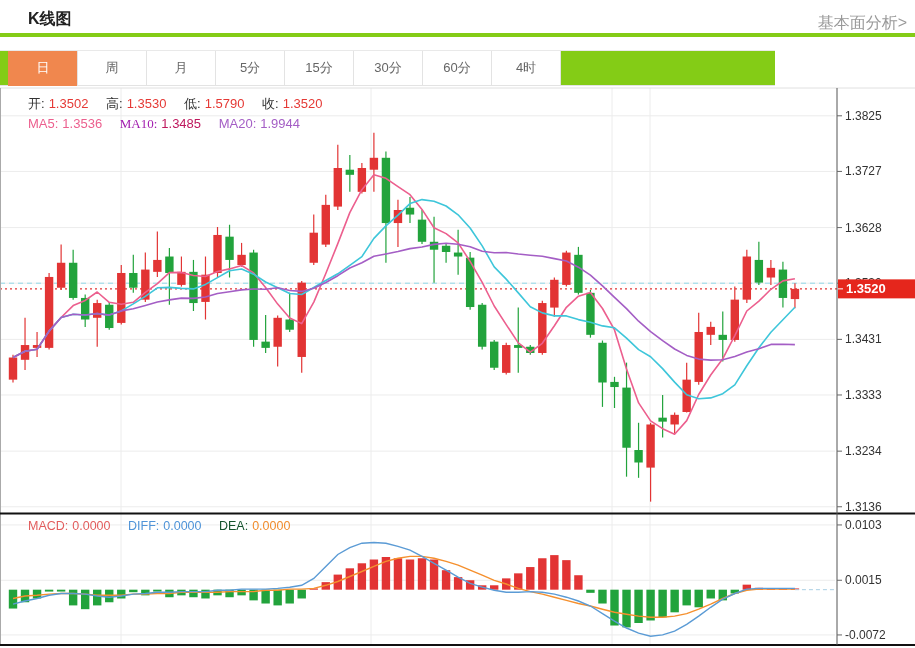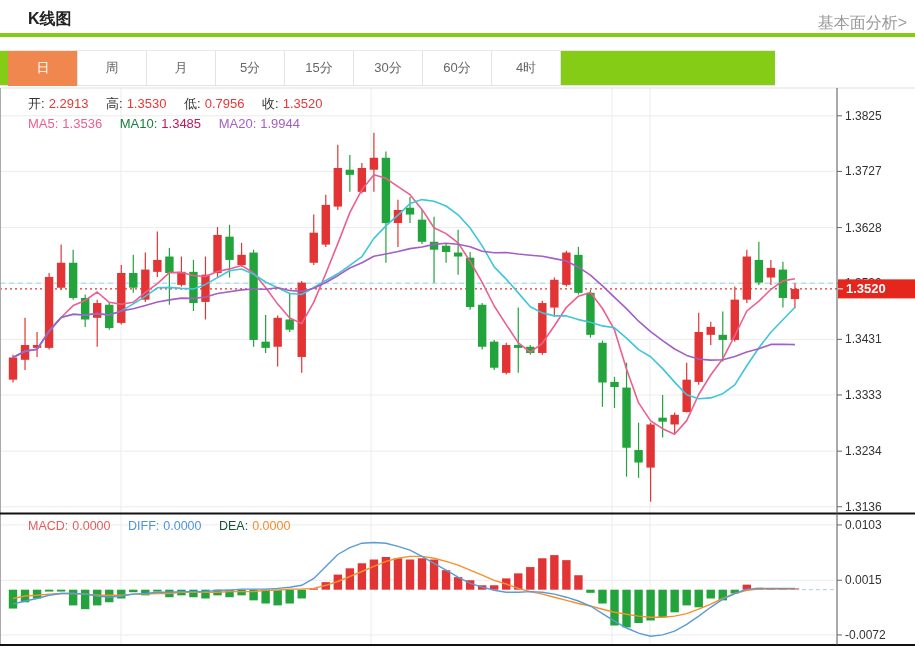--- a/index.html
+++ b/index.html
@@ -432,29 +432,29 @@
     </svg>
 
   <div class="header">
     <div class="page-title">K线图</div>
     <a class="more-link">基本面分析&gt;</a>
   </div>
 
   <div class="tabs-strip"><div class="tab active">日</div><div class="tab">周</div><div class="tab">月</div><div class="tab">5分</div><div class="tab">15分</div><div class="tab">30分</div><div class="tab">60分</div><div class="tab">4时</div></div>
 
   <div class="legend-row" id="ohlc-legend">
-    <span>开:</span><span class="val lg-gap">2.2913</span>
+    <span>开:</span><span class="val lg-gap">1.3502</span>
     <span>高:</span><span class="val lg-gap">1.3530</span>
-    <span>低:</span><span class="val lg-gap">0.7956</span>
+    <span>低:</span><span class="val lg-gap">1.5790</span>
     <span>收:</span><span class="val">1.3520</span>
   </div>
 
   <div class="legend-row" id="ma-legend">
     <span class="c-ma5" style="color: rgb(236, 95, 142); margin-top: 43px;">MA5:</span><span class="c-ma5 lg-gap" style="color: rgb(236, 95, 142);">1.3536</span>
-    <span class="c-ma10" style="color: #15803d;">MA10:</span><span class="c-ma10 lg-gap" style="color: #be185d;">1.3485</span>
+    <span class="c-ma10" style="color: #a21caf; font-family: Liberation Serif, serif;">MA10:</span><span class="c-ma10 lg-gap" style="color: #be185d;">1.3485</span>
     <span class="c-ma20" style="color: rgb(164, 94, 197);">MA20:</span><span class="c-ma20" style="color: rgb(164, 94, 197);">1.9944</span>
   </div>
 
   <div class="legend-row" id="macd-legend">
     <span class="c-macd" style="color: rgb(226, 93, 93); text-align: right;">MACD:</span><span class="c-macd lg-gap" style="color: rgb(226, 93, 93);">0.0000</span>
     <span class="c-diff" style="color: rgb(79, 148, 216);">DIFF:</span><span class="c-diff lg-gap" style="color: rgb(79, 148, 216);">0.0000</span>
     <span class="c-dea" style="color: #14532d;">DEA:</span><span class="c-dea" style="color: rgb(240, 140, 45);">0.0000</span>
   </div>
 
 </div>

